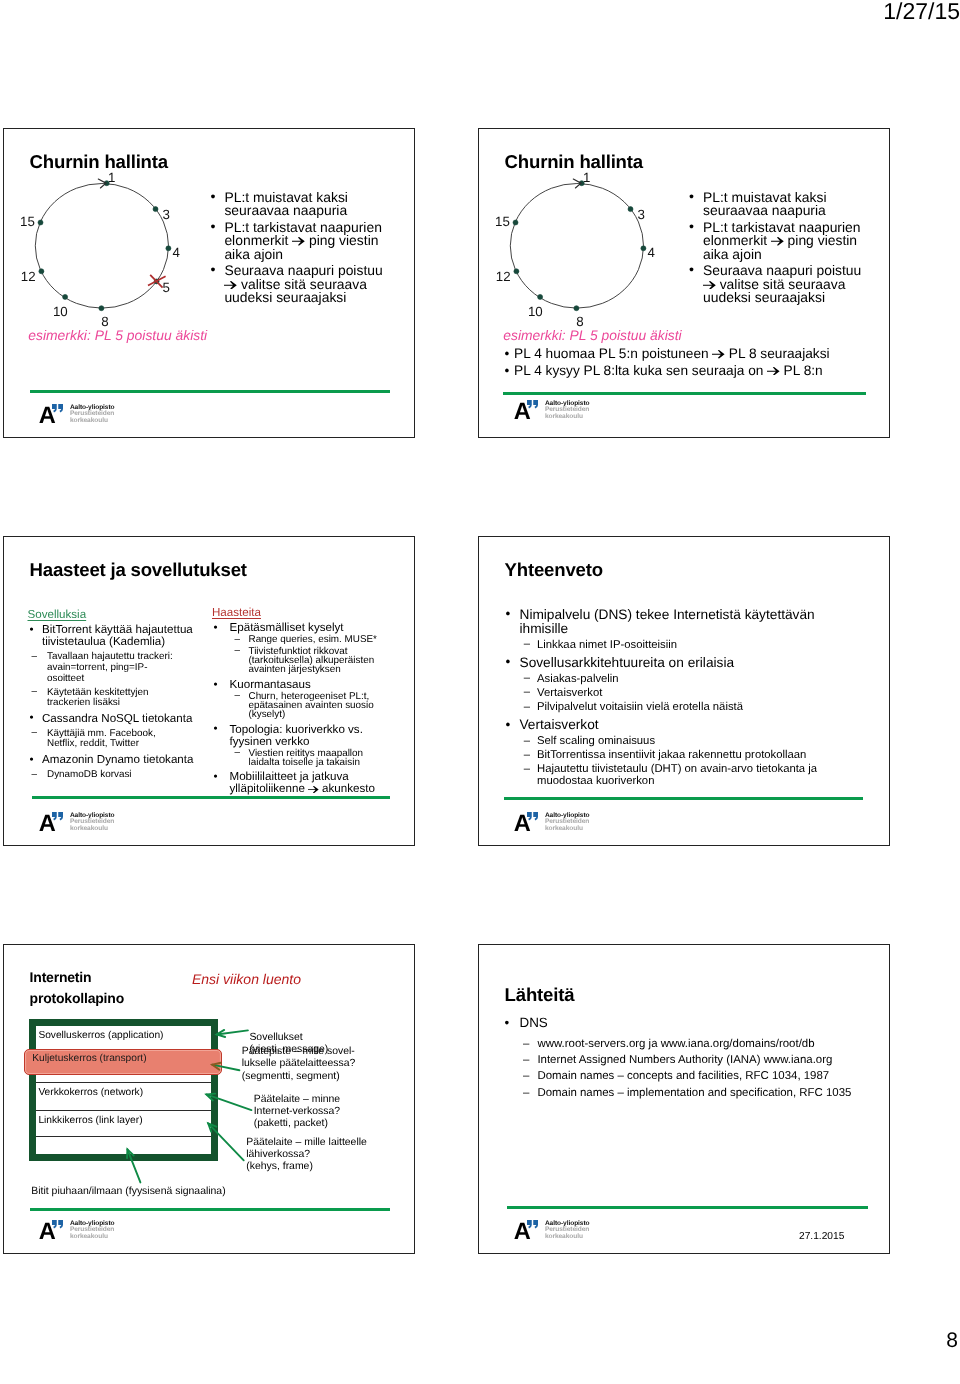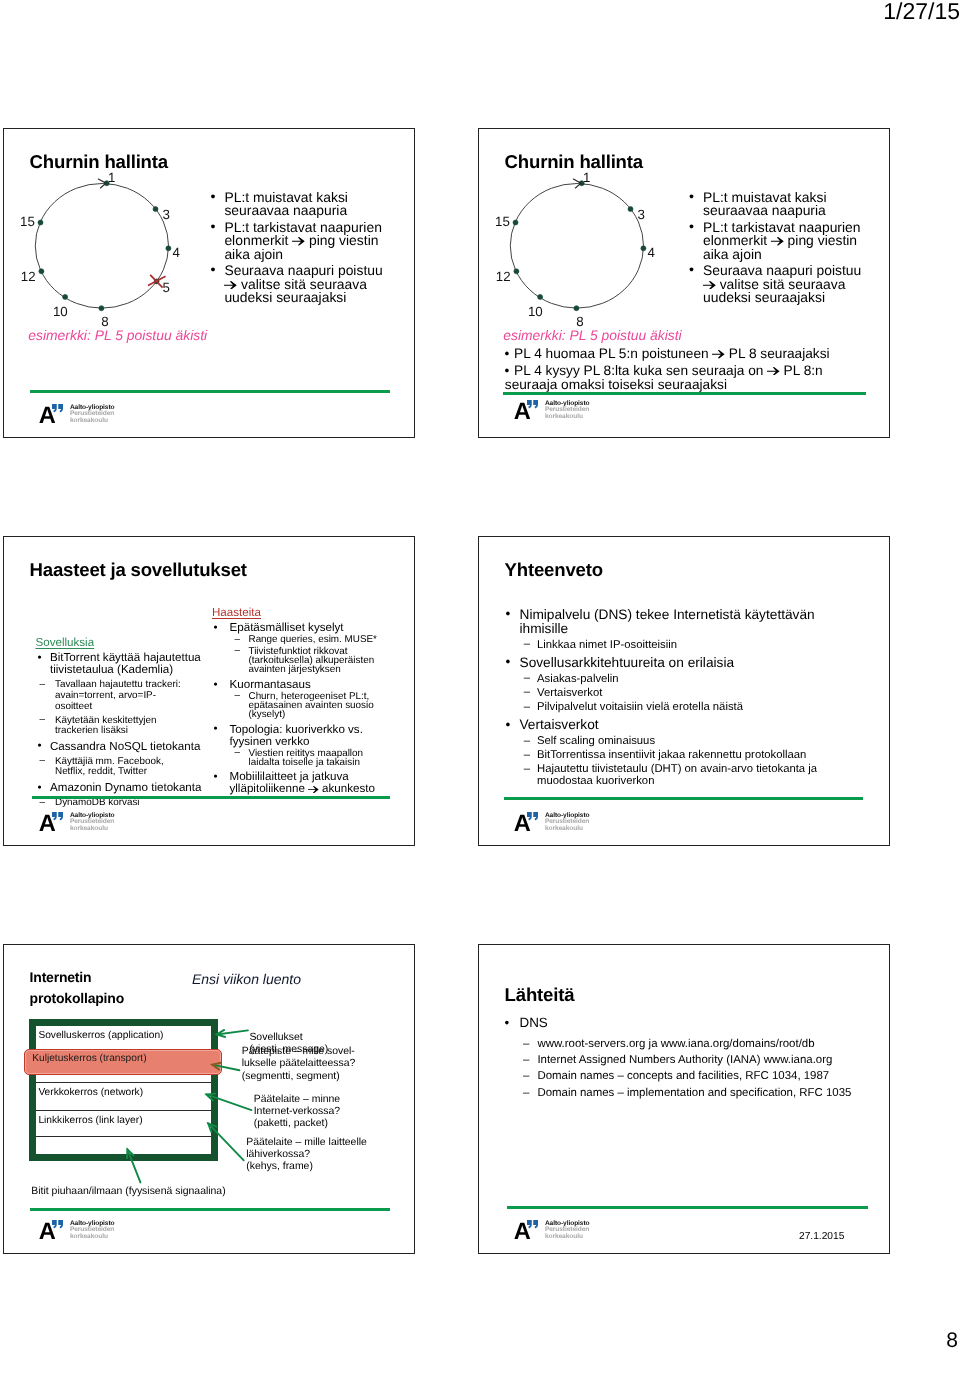--- a/index.html
+++ b/index.html
@@ -45,21 +45,21 @@
   .ch-extra{position:absolute;left:26.1px;top:218.4px;width:385px;}
   .ch-extra .bl{position:relative;padding-left:9.5px;font-size:13.7px;line-height:13.85px;margin-bottom:2.65px;}
   .ch-extra .bl .ln + .ln{margin-left:-9.3px;}
   .ch-extra .bl .dot{position:absolute;left:0px;top:0;}
   .gl2{left:24px;top:263.2px;width:363.3px;}
   .logo2{top:271.5px;}
 
   
   .s3-title{left:26.1px;top:22.1px;font-size:18.6px;line-height:22px;letter-spacing:-0.2px;}
   .col{position:absolute;}
-  .col-a{left:32px;top:72.2px;width:182px;margin-top:28px;}
+  .col-a{left:24px;top:72.2px;width:182px;}
   .col-b{left:208.5px;top:70.4px;width:200px;}
   .colhead{font-size:11.6px;line-height:11.6px;text-decoration:underline;text-underline-offset:1.6px;}
   .colhead.green{color:#2e8b57;}
   .colhead.red{color:#b5322f;}
   .col .items{margin-top:3.4px;}
   .col .l1{position:relative;padding-left:14.5px;font-size:11.6px;line-height:12.2px;margin-top:2.6px;}
   .col .l1 .dot{position:absolute;left:2.0px;top:-0.3px;font-size:11.6px;}
   .col .l2{position:relative;padding-left:19.5px;font-size:9.9px;line-height:10.7px;margin-top:3.0px;}
   .col .l2 .dash{position:absolute;left:4.0px;top:-0.4px;font-size:9.9px;}
   .col .l1 + .l2{margin-top:3.9px;}
@@ -79,21 +79,21 @@
   .s4-items .l1 .dot{position:absolute;left:1.6px;top:-0.3px;font-size:13.7px;}
   .s4-items .l2{position:relative;padding-left:33px;font-size:11.3px;line-height:11.9px;margin-top:2.2px;}
   .s4-items .l1 + .l2{margin-top:3.9px;}
   .s4-items .l2 + .l1{margin-top:4.3px;}
   .s4-items .l2 .dash{position:absolute;left:19.8px;top:-0.4px;font-size:11.3px;}
   .gl4{left:25.8px;top:260.4px;width:358.9px;}
   .logo4{top:275.5px;}
 
   
   .s5-title{left:26.1px;top:21.8px;font-size:14px;line-height:21.3px;letter-spacing:-0.2px;}
-  .s5-sub{position:absolute;left:188.5px;top:26.7px;font-size:14px;line-height:15px;font-style:italic;color:#0f172a;white-space:nowrap;}
+  .s5-sub{position:absolute;left:188.5px;top:26.7px;font-size:14px;line-height:15px;font-style:italic;color:#b91c1c;white-space:nowrap;}
   .stack{position:absolute;left:25.7px;top:74.3px;width:188.8px;height:141.8px;border:7px solid #14532d;box-sizing:border-box;}
   .lay{position:relative;border-bottom:1px solid #2b2b2b;box-sizing:border-box;font-size:10.2px;}
   .lay span{position:absolute;left:2.2px;top:4.0px;white-space:nowrap;}
   .l-app{height:27.4px;}
   .l-tra{height:29.3px;}
   .l-net{height:27.8px;}
   .l-lnk{height:26.6px;}
   .l-phy{height:28.7px;border-bottom:none;}
   .hl-transport{position:absolute;left:20.2px;top:103.6px;width:198.6px;height:26.5px;
      background:#e8806f;border:1.4px solid #c0392b;border-radius:5px;box-sizing:border-box;
@@ -234,21 +234,20 @@
         <span class="dot">•</span>
         <span class="ln">PL 4 huomaa PL 5:n poistuneen <span class="arw"><svg viewBox="0 0 100 68" preserveAspectRatio="none">
               <path d="M0 30 H70 L46 3 L56 0 L100 34 L56 68 L46 65 L70 38 H0 Z" fill="currentColor"></path>
             </svg></span> PL 8 seuraajaksi</span>
       </div>
       <div class="bl">
         <span class="dot">•</span>
         <span class="ln">PL 4 kysyy PL 8:lta kuka sen seuraaja on <span class="arw"><svg viewBox="0 0 100 68" preserveAspectRatio="none">
               <path d="M0 30 H70 L46 3 L56 0 L100 34 L56 68 L46 65 L70 38 H0 Z" fill="currentColor"></path>
             </svg></span> PL 8:n</span>
-        <span class="ln">seuraaja omaksi toiseksi seuraajaksi</span>
       </div>
     </div>
   <div class="greenline gl2"></div>
   <div class="logo logo2">
     <span class="bigA">A</span>
     <span class="quotes"><svg viewBox="0 0 44 34" width="11" height="8.5">
           <path d="M0 0 H19 V20 Q19 30 8 34 L5 27 Q11 25 12 20 H0 Z M25 0 H44 V20 Q44 30 33 34 L30 27 Q36 25 37 20 H25 Z" fill="#1d63a5"></path>
         </svg></span>
     <span class="txt1">Aalto-yliopisto</span>
     <span class="txt2">Perustieteiden</span>
@@ -261,21 +260,21 @@
     <div class="colhead green">Sovelluksia</div>
     <div class="items">
         <div class="l1">
           <span class="dot">•</span>
           <span class="ln">BitTorrent käyttää hajautettua</span>
           <span class="ln">tiivistetaulua (Kademlia)</span>
         </div>
         <div class="l2">
           <span class="dash">–</span>
           <span class="ln">Tavallaan hajautettu trackeri:</span>
-          <span class="ln">avain=torrent, arvo=IP-</span>
+          <span class="ln">avain=torrent, ping=IP-</span>
           <span class="ln">osoitteet</span>
         </div>
         <div class="l2">
           <span class="dash">–</span>
           <span class="ln">Käytetään keskitettyjen</span>
           <span class="ln">trackerien lisäksi</span>
         </div>
         <div class="l1">
           <span class="dot">•</span>
           <span class="ln">Cassandra NoSQL tietokanta</span>

